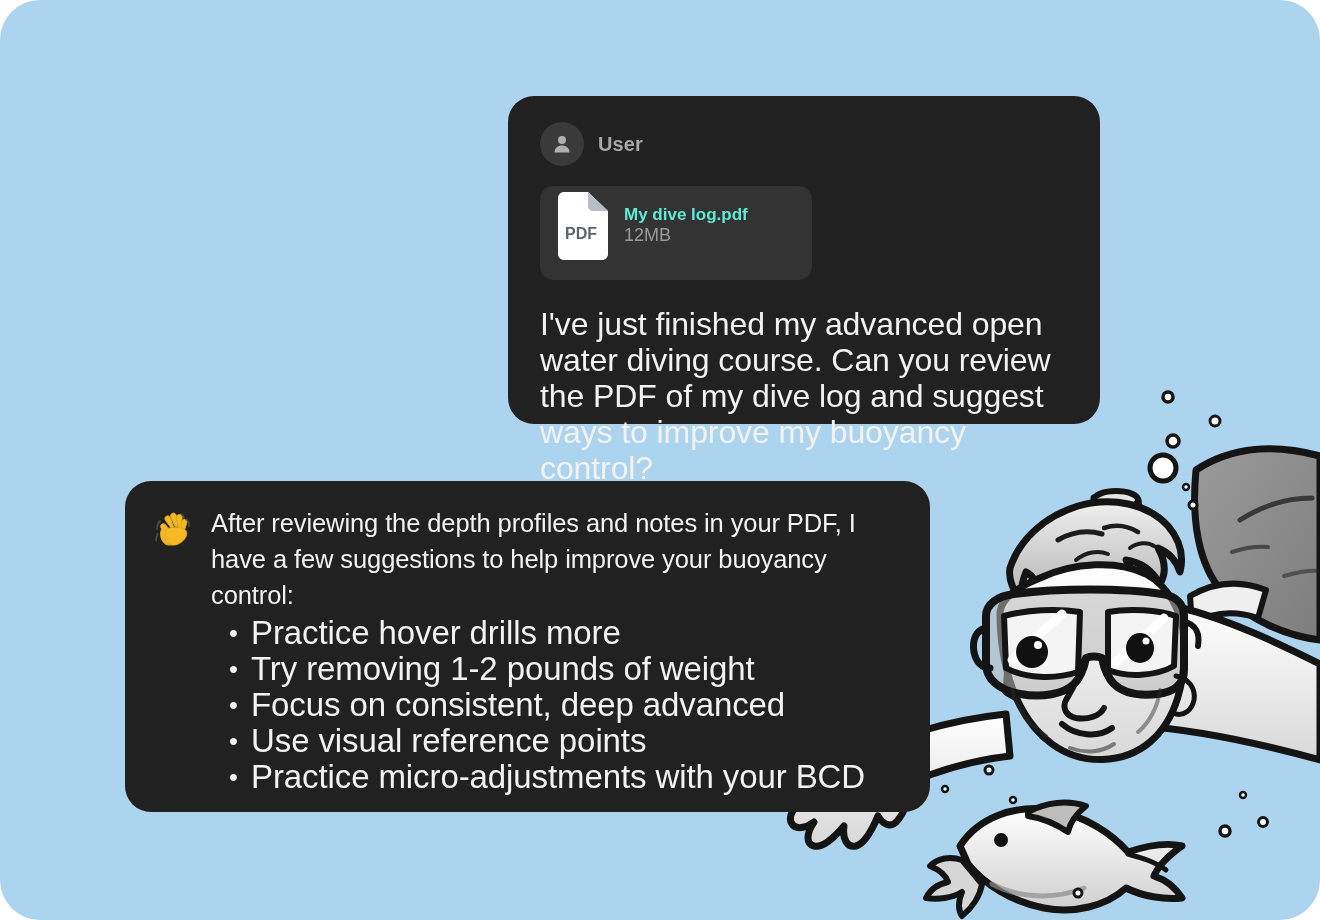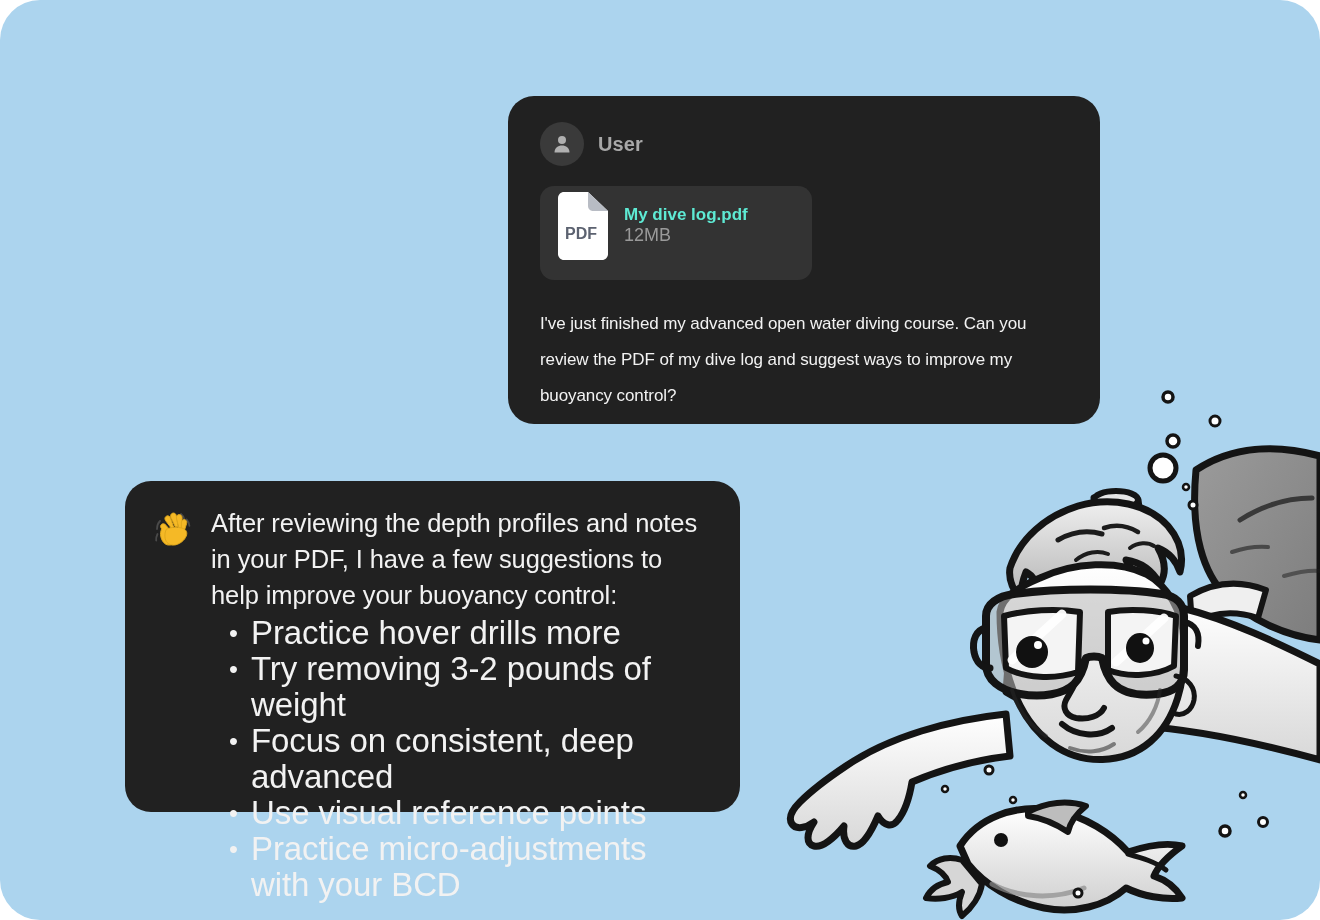--- a/index.html
+++ b/index.html
@@ -103,31 +103,31 @@
   }
   .file-size {
     margin-top: 5px;
     font-size: 18px;
     color: #9a9a9a;
     line-height: 1.2;
   }
 
   .msg-text {
     margin-top: 26px;
-    font-size: 17px;
+    font-size: 32px;
     line-height: 36px;
     color: #f2f2f2;
     letter-spacing: -0.1px;
   }
 
   
   #assistant-bubble {
     left: 125px;
     top: 481px;
-    width: 615px;
+    width: 805px;
     height: 331px;
     padding: 24px 28px 0 28px;
   }
   .assistant-row {
     display: flex;
     gap: 14px;
     align-items: flex-start;
   }
   .wave-emoji {
     font-size: 34px;
@@ -359,21 +359,21 @@
               <path d="M13.4 21.2 C17.7 19.1 23.4 18.6 28.6 20 C32.3 21 34.4 23.4 33.6 26.8
                        C32.7 30.6 29.2 34.4 24.6 36.2 C20.6 37.8 16.6 37.2 14.2 34.6
                        C11.6 31.8 11 26 13.4 21.2 Z"></path>
             </g>
           </svg>
         </span>
         <div class="assistant-body">
           <div class="assistant-intro">After reviewing the depth profiles and notes in your PDF, I have a few suggestions to help improve your buoyancy control:</div>
           <ul class="assistant-list">
             <li>Practice hover drills more</li>
-            <li>Try removing 3-2 pounds of weight</li>
+            <li>Try removing 1-2 pounds of weight</li>
             <li>Focus on consistent, deep advanced</li>
             <li>Use visual reference points</li>
             <li>Practice micro-adjustments with your BCD</li>
           </ul>
         </div>
       </div>
     </div>
 
   </div>
 </div>

